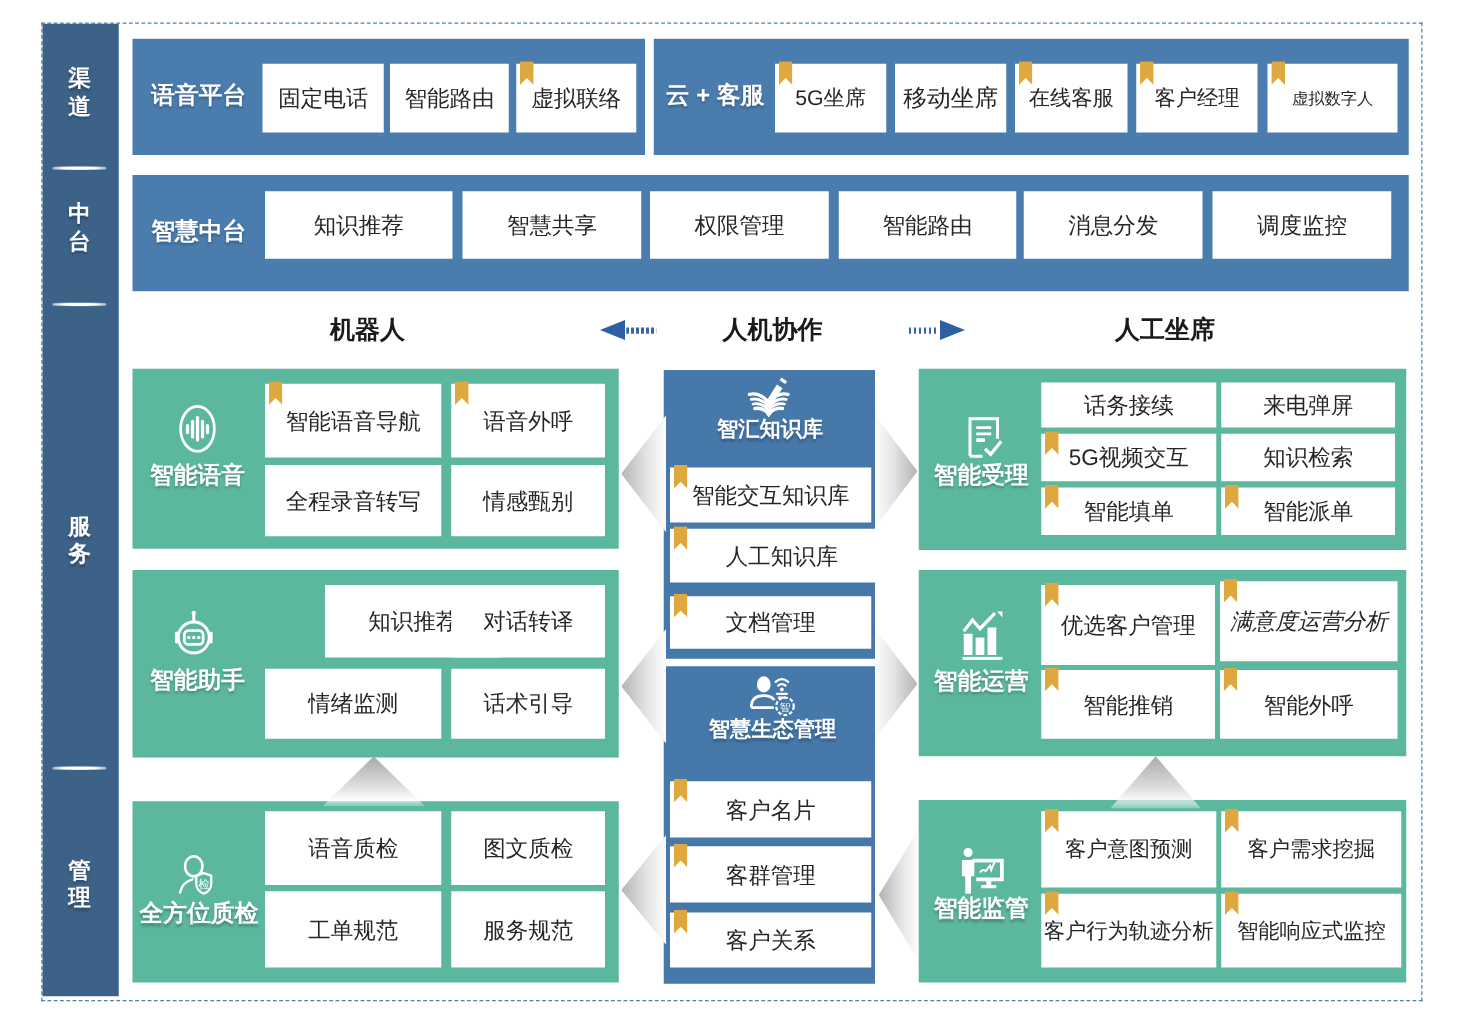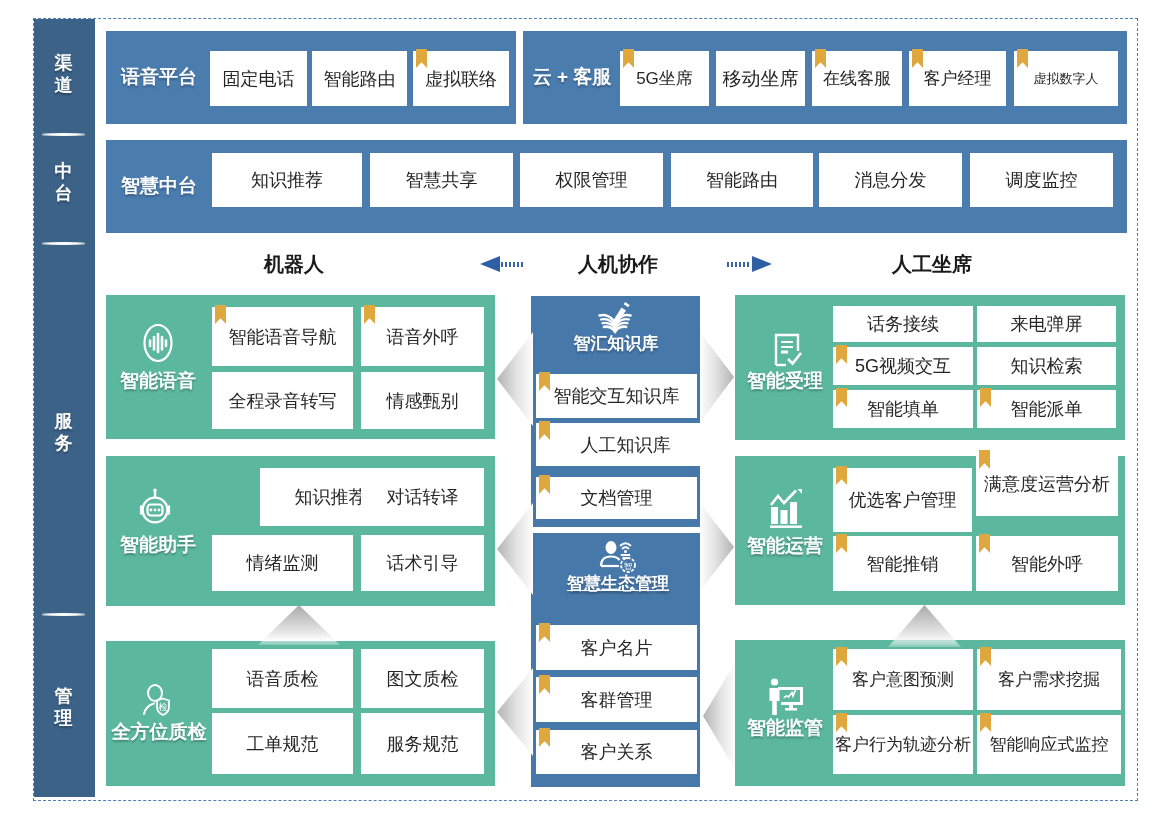--- a/index.html
+++ b/index.html
@@ -130,21 +130,21 @@
 <div class="abs" style="left:598px;top:539px;width:40px;height:36px;"><svg width="40" height="36" viewBox="0 0 40 36" fill="none" stroke="#fff">
 <ellipse cx="13" cy="8.5" rx="5.5" ry="6.5" fill="#fff" stroke="none"></ellipse>
 <path d="M3 27 Q3 17.5 13 17.5 Q19 17.5 21.5 21" stroke-width="2.2"></path>
 <path d="M3 27 L21 27" stroke-width="2.2"></path>
 <path d="M22.5 6.5 Q27.5 2 32.5 6.5 M24.5 9.5 Q27.5 7 30.5 9.5" stroke-width="1.8" stroke-linecap="round"></path>
 <circle cx="27.5" cy="12.5" r="1.5" fill="#fff" stroke="none"></circle>
 <path d="M23.5 16 L31.5 16 M25 19 L30 19" stroke-width="1.8" stroke-linecap="round"></path>
 <circle cx="30" cy="26" r="7" stroke-width="1.8" stroke-dasharray="3 1.6"></circle>
 <text x="30" y="30" font-size="8.5" fill="#fff" stroke="none" text-anchor="middle" font-family="sans-serif">智</text>
       </svg></div>
-<div class="lbl" style="left:468px;top:571px;width:300px;font-size:17px;line-height:26px;text-decoration:underline;">智慧生态管理</div>
+<div class="lbl" style="left:468px;top:571px;width:300px;font-size:17px;line-height:26px;">智慧生态管理</div>
 <div class="abs w" style="left:536px;top:625px;width:161px;height:45px;"><div class="bm"></div>客户名片</div>
 <div class="abs w" style="left:536px;top:677px;width:161px;height:45px;"><div class="bm"></div>客群管理</div>
 <div class="abs w" style="left:536px;top:730px;width:161px;height:44px;"><div class="bm"></div>客户关系</div>
 <div class="abs arl" style="left:497px;top:332px;width:36px;height:94px;"></div>
 <div class="abs arl" style="left:497px;top:503px;width:36px;height:92px;"></div>
 <div class="abs arl" style="left:497px;top:668px;width:36px;height:88px;"></div>
 <div class="abs arr" style="left:700px;top:332px;width:34px;height:90px;"></div>
 <div class="abs arr" style="left:700px;top:503px;width:34px;height:88px;"></div>
 <div class="abs arl" style="left:703px;top:663px;width:32px;height:106px;"></div>
 <div class="abs g" style="left:735px;top:295px;width:390px;height:145px;"></div>
@@ -166,21 +166,21 @@
 <div class="abs" style="left:769px;top:489px;width:30px;height:34px;"><svg width="34" height="40" viewBox="0 0 34 40" fill="#fff">
 <rect x="2" y="18" width="7" height="17"></rect>
 <rect x="11.5" y="21" width="7" height="14"></rect>
 <rect x="21" y="13" width="7" height="22"></rect>
 <path d="M2 16 L9 7 L15 14 L27 1.5" fill="none" stroke="#fff" stroke-width="2.6"></path>
 <path d="M28.5 0 L33 0 L33 5 Z"></path>
 <rect x="1" y="36.5" width="32" height="2.4"></rect>
       </svg></div>
 <div class="lbl" style="left:635px;top:532px;width:300px;font-size:19px;line-height:28px;">智能运营</div>
 <div class="abs w" style="left:833px;top:468px;width:139px;height:64px;"><div class="bm"></div>优选客户管理</div>
-<div class="abs w" style="left:976px;top:452px;width:142px;height:64px;"><div class="bm"></div>满意度运营分析</div>
+<div class="abs w" style="left:976px;top:465px;width:142px;height:64px;font-style:italic;"><div class="bm"></div>满意度运营分析</div>
 <div class="abs w" style="left:833px;top:536px;width:139px;height:55px;"><div class="bm"></div>智能推销</div>
 <div class="abs w" style="left:976px;top:536px;width:142px;height:55px;"><div class="bm"></div>智能外呼</div>
 <div class="abs g" style="left:735px;top:640px;width:390px;height:146px;"></div>
 <div class="abs" style="left:767px;top:678px;width:34px;height:32px;"><svg width="38" height="38" viewBox="0 0 38 38" fill="#fff">
 <circle cx="7.5" cy="4" r="3.6"></circle>
 <path d="M2.5 10 L12.5 10 L12.5 23 L9.8 23 L9.8 37 L5.2 37 L5.2 23 L2.5 23 Z"></path>
 <path d="M11 9 L36 9 L36 27 L26 27 L26 30 L30 30 L30 32.5 L18 32.5 L18 30 L22 30 L22 27 L14 27 L14 24 L33 24 L33 12 L11 12 Z"></path>
 <path d="M17 20 Q19.5 16.5 21.5 19 L25 14.5 L26 18 L28.5 12" fill="none" stroke="#fff" stroke-width="1.6"></path>
       </svg></div>
 <div class="lbl" style="left:635px;top:714px;width:300px;font-size:19px;line-height:28px;">智能监管</div>

